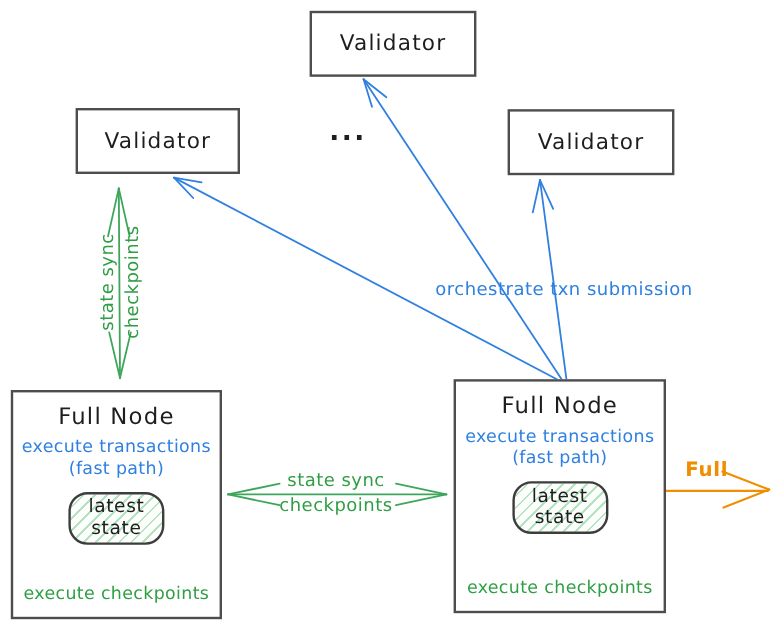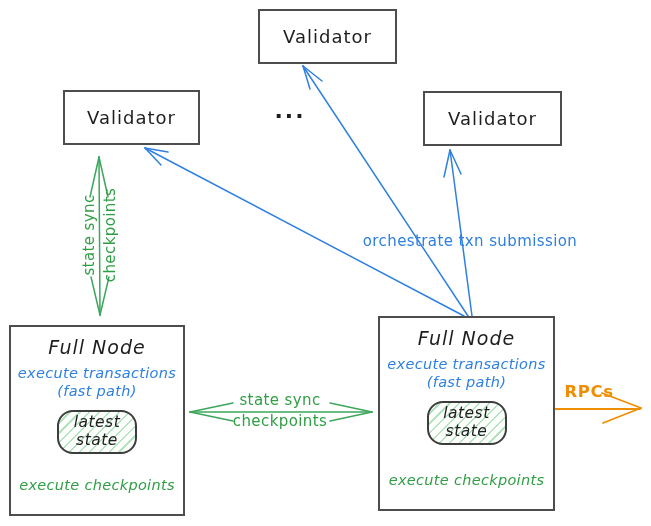--- a/index.html
+++ b/index.html
@@ -9,33 +9,33 @@
   }
   .arrow-layer{position:absolute;left:0;top:0;width:651px;height:526px;pointer-events:none;}
   .box{
     position:absolute;box-sizing:border-box;border:2px solid var(--stroke,#4d4d4d);
     background:#ffffff;
   }
   .validator{
     display:flex;align-items:center;justify-content:center;
     font-size:18px;letter-spacing:1px;color:var(--ink,#1e1e1e);margin-left:40px;
   }
-  .fullnode{display:flex;flex-direction:column;align-items:center;text-align:center;font-style:italic;}
+  .fullnode{display:flex;flex-direction:column;align-items:center;text-align:center;}
   .fn-title{margin-top:9px;font-size:19px;letter-spacing:1px;color:var(--ink,#1e1e1e);}
   .fn-blue{margin-top:6px;font-size:14.5px;line-height:1.25;letter-spacing:.3px;color:var(--blue,#2f80e0);}
   .latest{
     box-sizing:border-box;margin-top:10px;width:80px;height:44px;
     border:2px solid #3d3d3d;border-radius:16px;
     display:flex;align-items:center;justify-content:center;text-align:center;
     font-size:15.5px;line-height:1.15;letter-spacing:.5px;color:var(--ink,#1e1e1e);
     background:
       repeating-linear-gradient(135deg, rgba(64,180,92,.38) 0 1.6px, rgba(64,180,92,0) 1.6px 7px),
       #fdfffd;
   }
-  .fn-green{margin-top:auto;margin-bottom:21px;font-size:14.5px;letter-spacing:.3px;color:var(--green,#2f9e44);}
+  .fn-green{margin-top:auto;margin-bottom:11px;font-size:14.5px;letter-spacing:.3px;color:var(--green,#2f9e44);}
   .lbl{position:absolute;text-align:center;white-space:nowrap;}
   .lbl-green{color:var(--green,#2f9e44);font-size:15px;letter-spacing:.4px;}
   .lbl-blue{color:var(--blue,#2f80e0);font-size:15px;letter-spacing:.4px;}
   .lbl-orange{color:var(--orange,#ef8e00);font-size:16.5px;font-weight:700;letter-spacing:.6px;}
   .rot{transform:rotate(-90deg);transform-origin:center center;width:130px;height:18px;}
   .ellipsis{font-size:22px;font-weight:700;letter-spacing:2px;color:var(--ink,#1e1e1e);}
 </style>
 </head>
 <body>
 
@@ -121,15 +121,15 @@
   </div>
 
   <div class="lbl lbl-green rot" style="left:24px;top:226px;">state sync</div>
   <div class="lbl lbl-green rot" style="left:45px;top:226px;">checkpoints</div>
 
   <div class="lbl lbl-green" style="left:210px;top:391px;width:140px;">state sync</div>
   <div class="lbl lbl-green" style="left:210px;top:412px;width:140px;">checkpoints</div>
 
   <div class="lbl lbl-blue" style="left:350px;top:232px;width:240px;">orchestrate txn submission</div>
 
-  <div class="lbl lbl-orange" style="left:560px;top:382px;width:58px;">RPCs</div>
+  <div class="lbl lbl-orange" style="left:560px;top:382px;width:58px;">Full</div>
 
 </div>
 
 </body></html>

